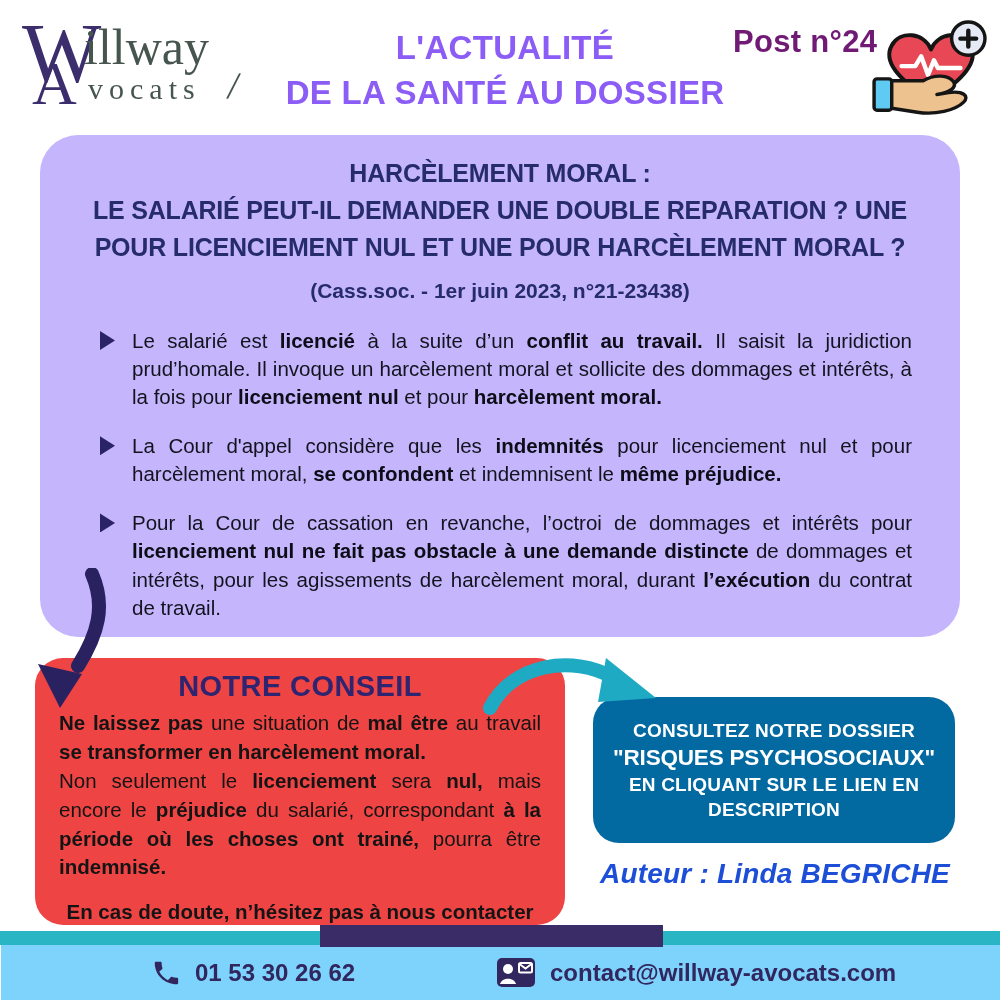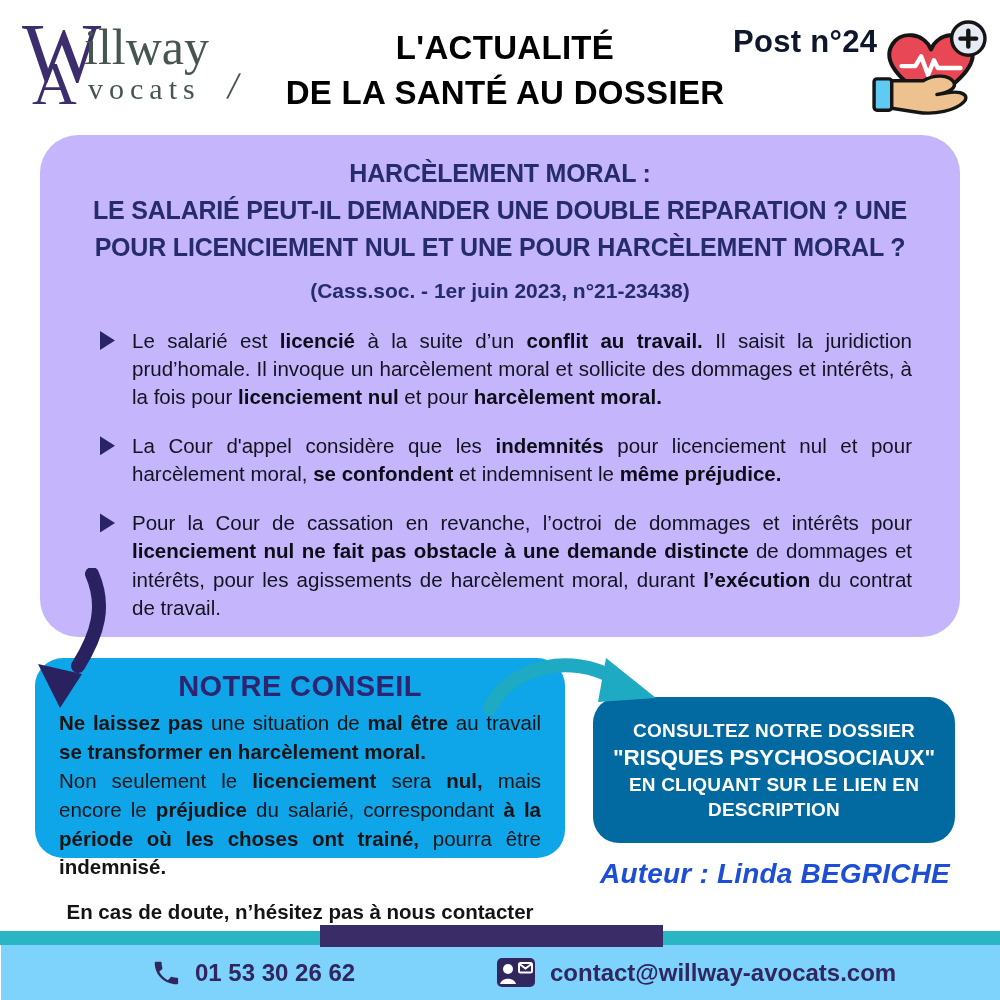--- a/index.html
+++ b/index.html
@@ -7,40 +7,40 @@
   .abs{position:absolute;}
 
   
   .logo{left:22px;top:8px;width:230px;height:108px;font-family:"Liberation Serif",serif;}
   .logo span{position:absolute;line-height:1;}
   .lg-w{left:0;top:4px;font-size:84px;color:#3c2d6d;}
   .lg-a{left:10px;top:44px;font-size:62px;color:#3c2d6d;}
   .lg-illway{left:62px;top:14px;font-size:50px;color:#46564f;}
   .lg-vocats{left:66px;top:66px;font-size:30px;color:#46564f;letter-spacing:6px;}
   .lg-slash{left:206px;top:58px;font-size:40px;color:#46564f;transform:rotate(8deg);}
-  .main-title{left:260px;top:26px;width:490px;text-align:center;color:#000000;font-weight:800;font-size:33px;line-height:1.35;letter-spacing:.3px;}
-  .post-badge{left:733px;top:24px;font-size:31px;font-weight:800;color:#0f172a;letter-spacing:.3px;}
+  .main-title{left:260px;top:26px;width:490px;text-align:center;color:#8b5cf6;font-weight:800;font-size:33px;line-height:1.35;letter-spacing:.3px;}
+  .post-badge{left:733px;top:24px;font-size:31px;font-weight:800;color:#701a75;letter-spacing:.3px;}
   .heart-icon{left:872px;top:18px;}
 
   
   .case-card{left:40px;top:135px;width:920px;height:502px;background:#c4b5fd;border-radius:38px;}
   .case-title{margin:20px 30px 0;text-align:center;color:#262b6b;font-weight:800;font-size:25px;line-height:1.48;letter-spacing:-0.2px;}
   .case-ref{margin-top:13px;text-align:center;color:#262b6b;font-weight:800;font-size:21px;}
   .bullets{margin:24px 48px 0 60px;display:flex;flex-direction:column;gap:21px;}
   .bullet{display:flex;gap:17px;}
   .tri{flex:0 0 15px;width:15px;height:19px;margin-top:4px;background:#2b2367;clip-path:polygon(0 0,100% 50%,0 100%);}
   .btext{font-size:20.5px;line-height:1.37;color:#12131d;text-align:justify;}
   .btext b{color:#0c0d16;}
 
   
   .navy-arrow{left:30px;top:568px;z-index:5;}
   .teal-arrow{left:480px;top:646px;z-index:6;}
 
   
-  .advice-card{left:35px;top:658px;width:530px;height:200px;background:#0ea5e9;border-radius:28px;z-index:2;}
+  .advice-card{left:35px;top:658px;width:530px;height:267px;background:#ef4444;border-radius:28px;z-index:2;}
   .advice-title{margin:12px 0 6px;text-align:center;color:#2e2470;font-weight:800;font-size:29px;letter-spacing:.4px;}
   .advice-card p{margin:0;padding:0 24px;font-size:20.5px;line-height:1.41;color:#141414;text-align:justify;}
   .contact-line{margin-top:16px !important;text-align:center !important;font-weight:700;}
 
   
   .cta{left:593px;top:697px;width:362px;height:146px;background:#0369a1;border-radius:26px;color:#ffffff;display:flex;flex-direction:column;justify-content:center;text-align:center;line-height:1.32;z-index:3;}
   .cta .s{font-size:19px;font-weight:700;letter-spacing:.2px;}
   .cta .bl{font-size:22.5px;font-weight:800;white-space:nowrap;letter-spacing:-0.2px;}
   .author-line{left:585px;top:858px;width:380px;text-align:center;font-size:28px;font-style:italic;font-weight:800;color:#1d4ed8;letter-spacing:.2px;}
 

